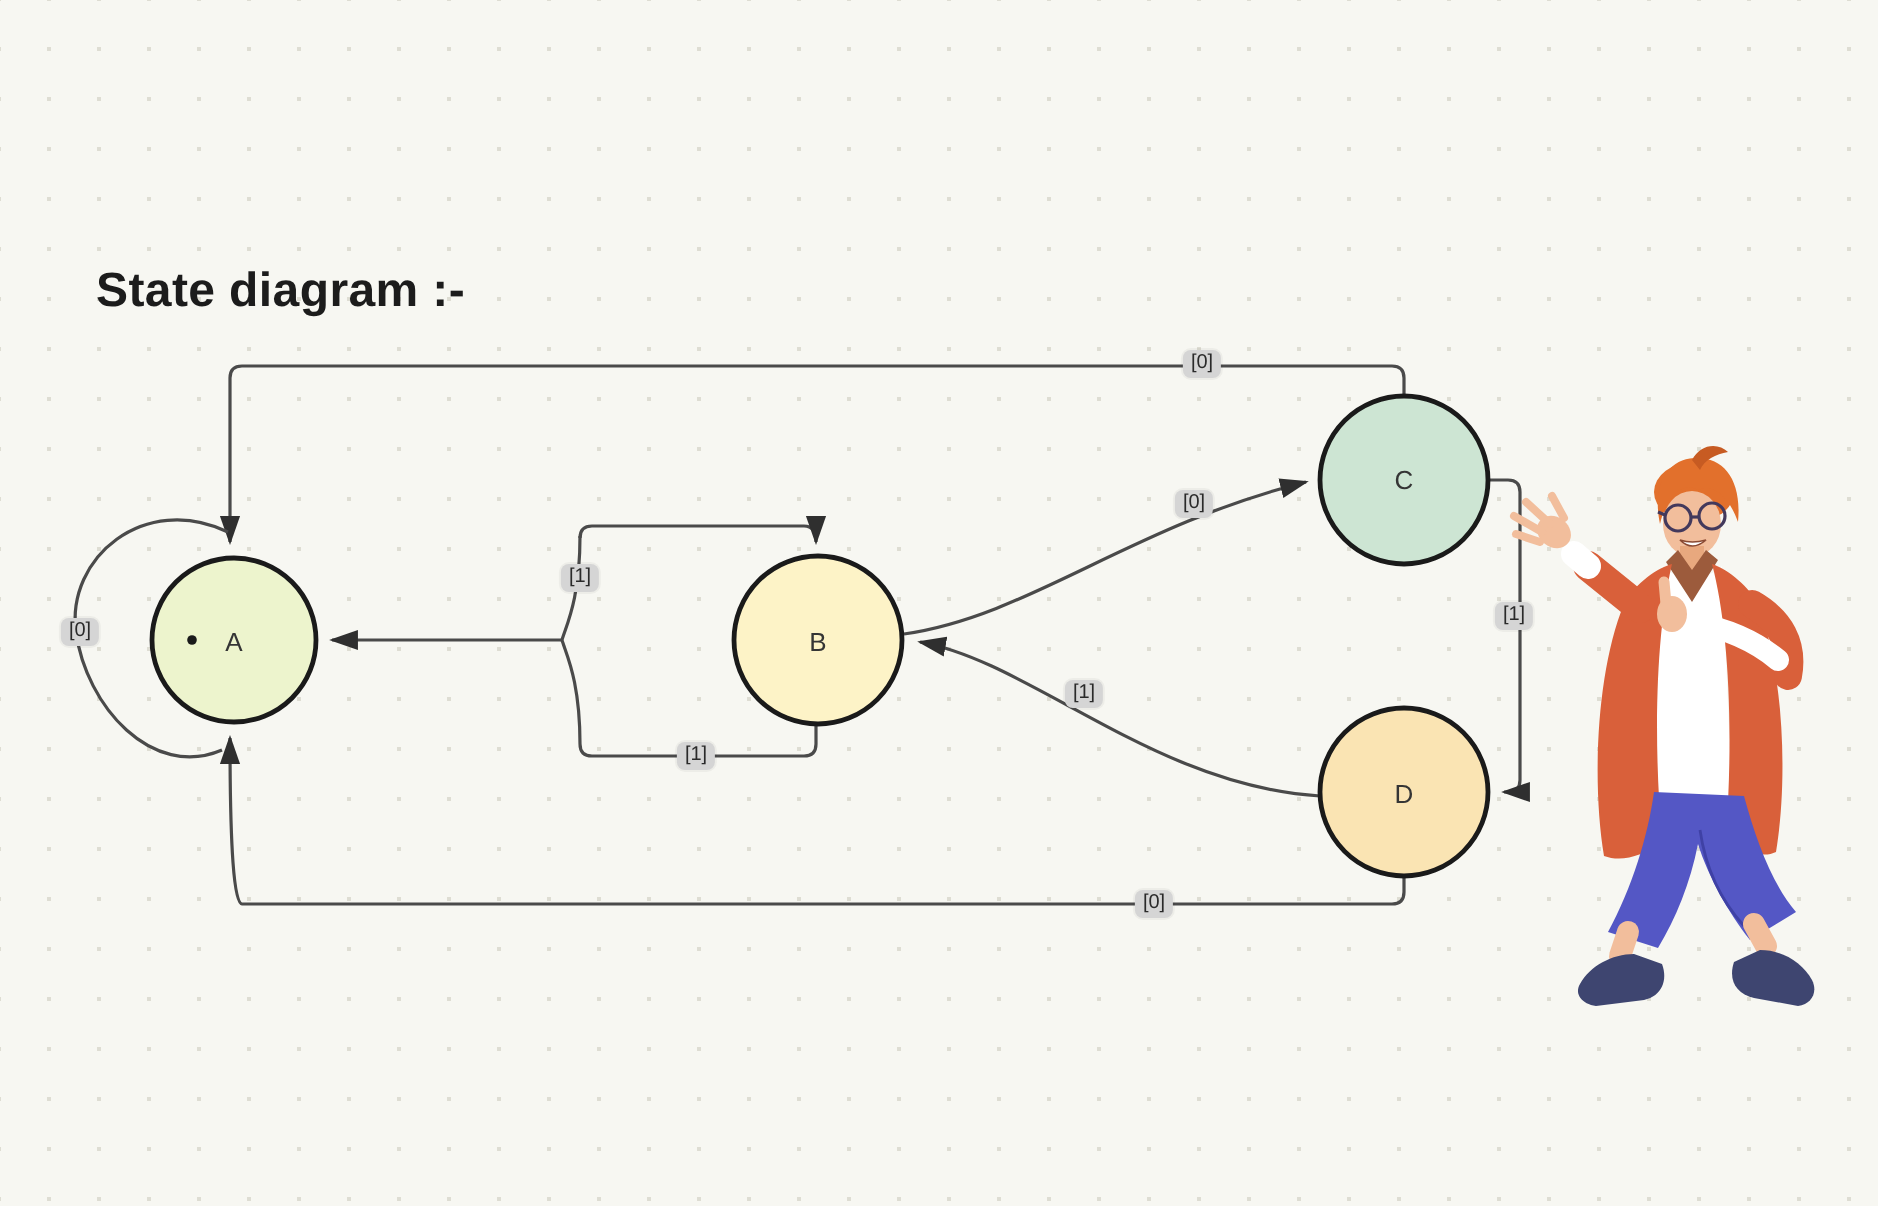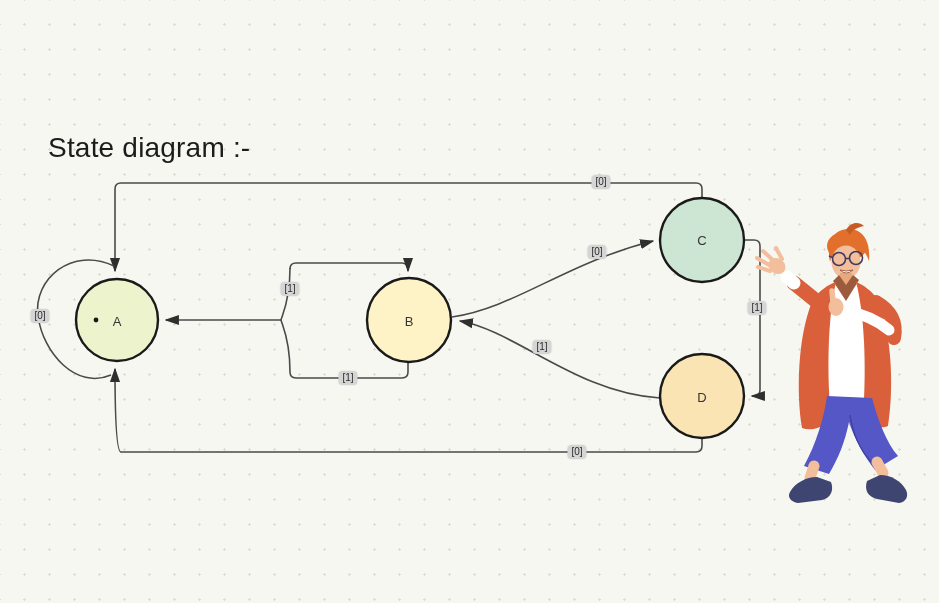--- a/index.html
+++ b/index.html
@@ -13,21 +13,21 @@
   .canvas{
     position:absolute; inset:0;
     background-color:#f7f7f2;
     background-image:radial-gradient(#deddd3 1.1px, transparent 1.2px);
     background-size:25px 25px;
     background-position:12px 12px;
   }
   .diagram-svg{ position:absolute; left:0; top:0; }
   .page-title{
     position:absolute; left:48px; top:132px;
-    font-size:28px; font-weight:400; color:#1c1c1c;
+    font-size:24px; font-weight:700; color:#1c1c1c;
     letter-spacing:.2px;
   }
   .state-letter{
     position:absolute; transform:translate(-50%,-50%);
     font-size:13px; color:#353535; z-index:3;
   }
   .edge-label{
     position:absolute; transform:translate(-50%,-50%);
     background:#d5d5d5; color:#2a2a2a;
     border-radius:4px; padding:1px 4px 2px 4px;

